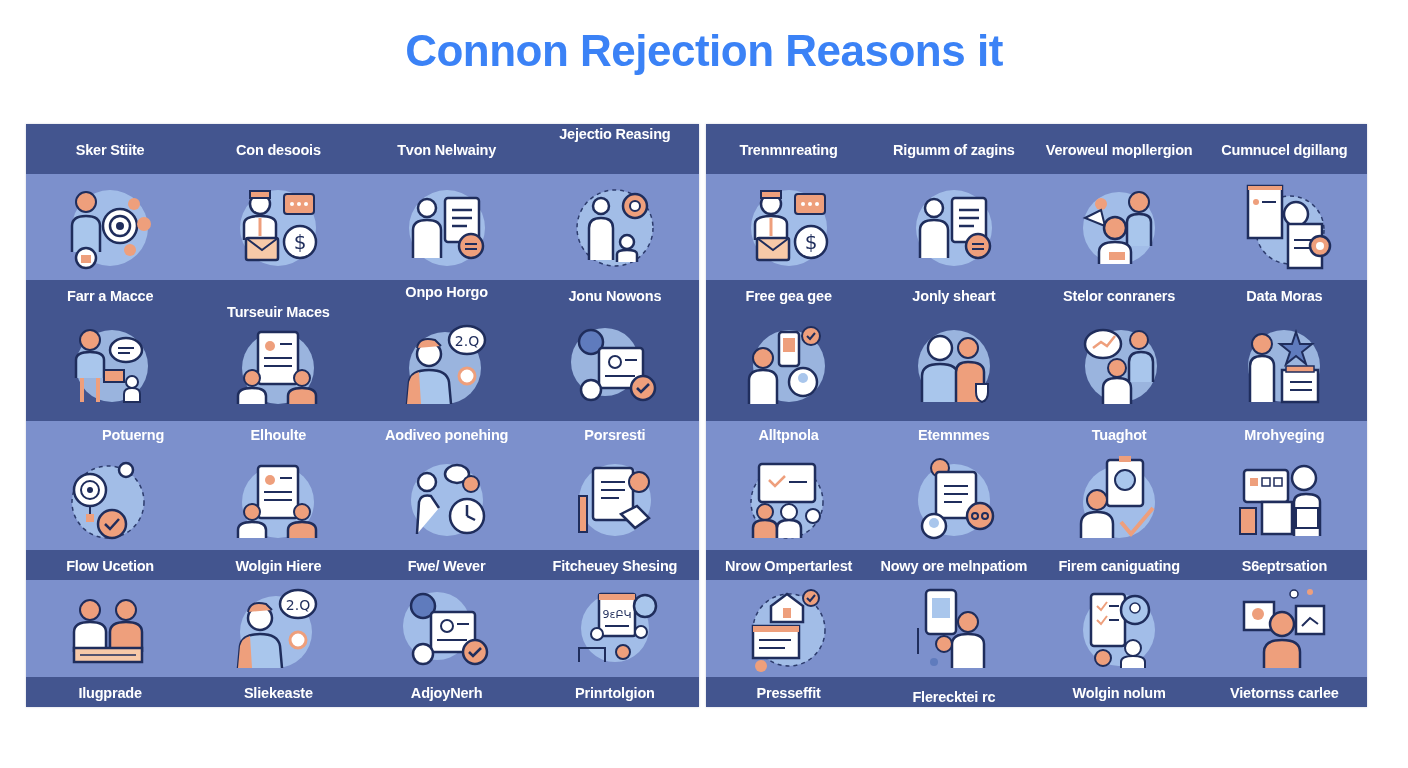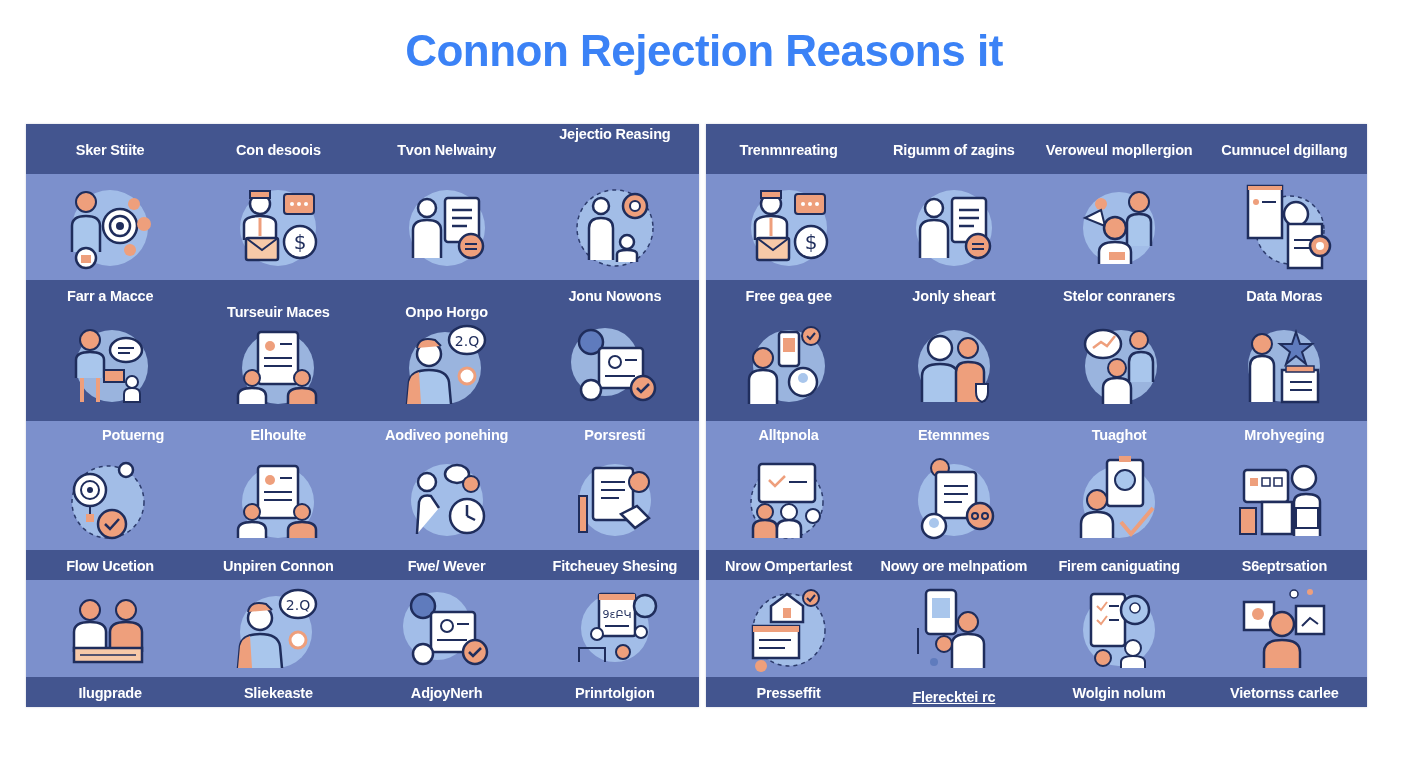--- a/index.html
+++ b/index.html
@@ -364,21 +364,21 @@
       </svg>
     </div>
   <div class="icon-cell" style="left:75%;top:54px;">
       <svg viewBox="0 0 100 96">
         <use href="#ic-gear"></use>
       </svg>
     </div>
 
   <div class="cell-label" style="left:0%;top:164px;">Farr a Macce</div>
   <div class="cell-label" style="left:25%;top:180px;">Turseuir Maces</div>
-  <div class="cell-label" style="left:50%;top:180px;">Onpo Horgo</div>
+  <div class="cell-label" style="left:50%;top:160px;">Onpo Horgo</div>
   <div class="cell-label" style="left:75%;top:164px;">Jonu Nowons</div>
 
   <div class="icon-cell" style="left:0%;top:192px;">
       <svg viewBox="0 0 100 96">
         <use href="#ic-chat"></use>
       </svg>
     </div>
   <div class="icon-cell" style="left:25%;top:192px;">
       <svg viewBox="0 0 100 96">
         <use href="#ic-resume"></use>
@@ -415,21 +415,21 @@
         <use href="#ic-clock"></use>
       </svg>
     </div>
   <div class="icon-cell" style="left:75%;top:326px;">
       <svg viewBox="0 0 100 96">
         <use href="#ic-handshake"></use>
       </svg>
     </div>
 
   <div class="cell-label" style="left:0%;top:434px;">Flow Ucetion</div>
-  <div class="cell-label" style="left:25%;top:434px;">Unpiren Connon</div>
+  <div class="cell-label" style="left:25%;top:434px;">Wolgin Hiere</div>
   <div class="cell-label" style="left:50%;top:434px;">Fwe/ Wever</div>
   <div class="cell-label" style="left:75%;top:434px;">Fitcheuey Shesing</div>
 
   <div class="icon-cell" style="left:0%;top:456px;">
       <svg viewBox="0 0 100 96">
         <use href="#ic-desk"></use>
       </svg>
     </div>
   <div class="icon-cell" style="left:25%;top:456px;">
       <svg viewBox="0 0 100 96">
@@ -560,16 +560,16 @@
         <use href="#ic-search"></use>
       </svg>
     </div>
   <div class="icon-cell" style="left:75%;top:456px;">
       <svg viewBox="0 0 100 96">
         <use href="#ic-idea"></use>
       </svg>
     </div>
 
   <div class="cell-label" style="left:0%;top:561px;">Presseffit</div>
-  <div class="cell-label" style="left:25%;top:565px;text-decoration:underline;">Flerecktei rc</div>
+  <div class="cell-label" style="left:25%;top:565px;">Flerecktei rc</div>
   <div class="cell-label" style="left:50%;top:561px;">Wolgin nolum</div>
   <div class="cell-label" style="left:75%;top:561px;">Vietornss carlee</div>
 </div>
 
 </body></html>

